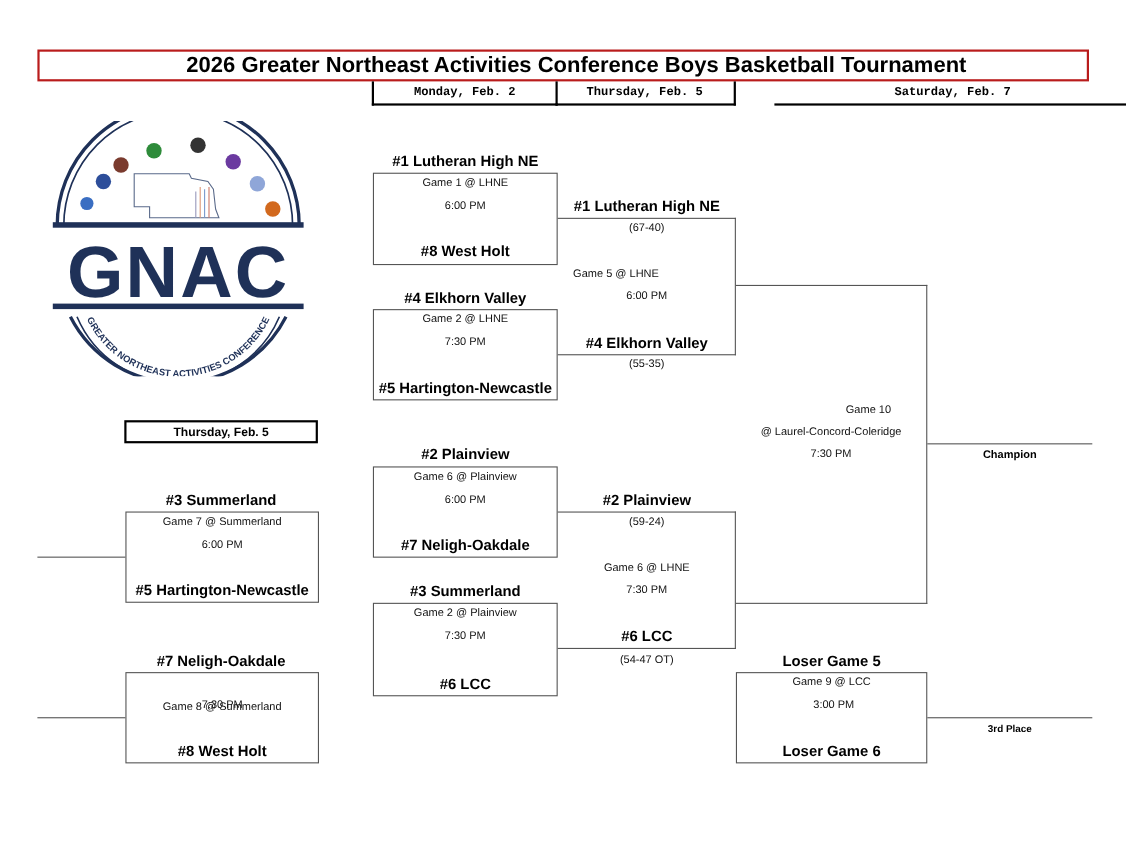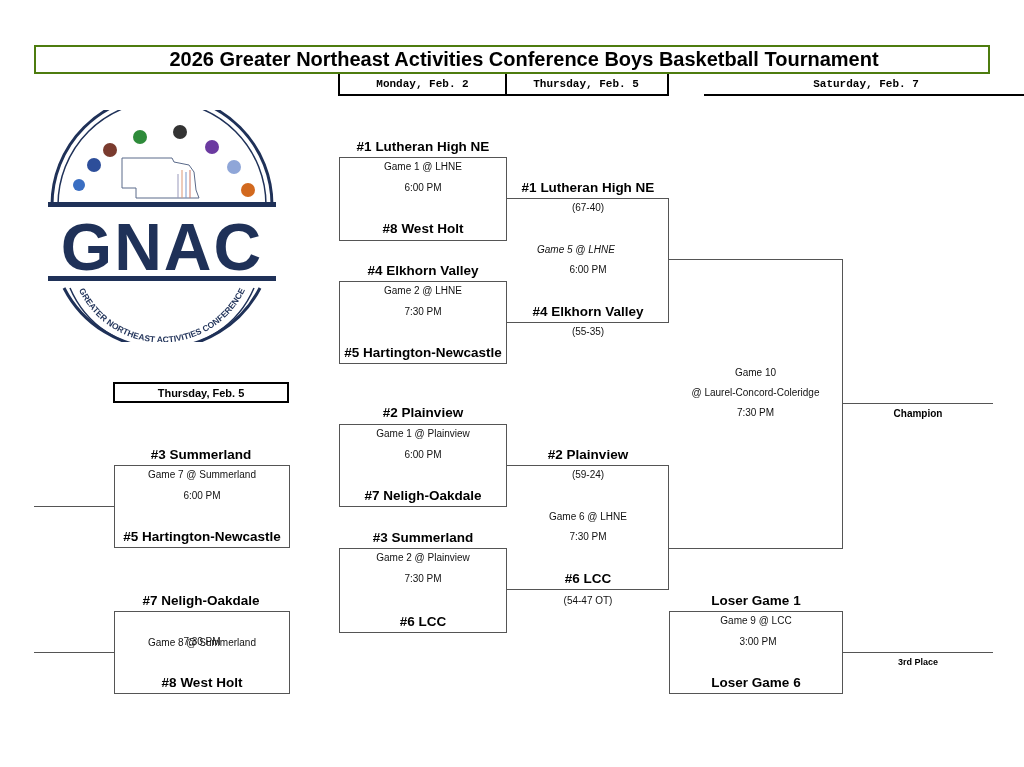--- a/index.html
+++ b/index.html
@@ -1,18 +1,18 @@
 <!DOCTYPE html>
 <html><head>
 <meta charset="utf-8">
 <style>
   html, body { margin:0; padding:0; background:#ffffff; }
   body { width:1024px; height:767px; position:relative; overflow:hidden; font-family:"Liberation Sans", sans-serif; color:#000; }
   .abs { position:absolute; }
-  .title-box { left:34px; top:45px; width:956px; height:29px; border:2px solid #4d7c0f; display:flex; align-items:center; justify-content:center; font-weight:bold; font-size:20px; box-sizing:border-box;padding-left:24px; }
+  .title-box { left:34px; top:45px; width:956px; height:29px; border:2px solid #b91c1c; display:flex; align-items:center; justify-content:center; font-weight:bold; font-size:20px; box-sizing:border-box;padding-left:24px; }
   .day-head { top:74px; height:22px; border:2px solid #000; border-top:none; display:flex; align-items:center; justify-content:center; font-weight:bold; font-size:11px; box-sizing:border-box;font-family:Liberation Mono, monospace; }
   .team { font-weight:bold; font-size:13.5px; text-align:center; white-space:nowrap; }
   .box { border:1px solid #555; box-sizing:border-box; background:#fff; }
   .small { font-size:10px; text-align:center; white-space:nowrap; color:#111; }
   .hl { height:0; border-top:1px solid #555; }
   .vl { width:0; border-left:1px solid #555; }
   .label-bold { font-weight:bold; font-size:10px; text-align:center; white-space:nowrap; }
   .side-day { left:113px; top:382px; width:176px; height:21px; border:2px solid #000; box-sizing:border-box; display:flex; align-items:center; justify-content:center; font-weight:bold; font-size:11px; }
 </style>
 </head>
@@ -61,60 +61,60 @@
 <div class="abs team" style="left:339px;top:221px;width:168px;">#8 West Holt</div>
 
 <div class="abs team" style="left:338px;top:263px;width:170px;">#4 Elkhorn Valley</div>
 <div class="abs box" style="left:339px;top:281px;width:168px;height:83px;"></div>
 <div class="abs small" style="left:339px;top:285px;width:168px;">Game 2 @ LHNE</div>
 <div class="abs small" style="left:339px;top:306px;width:168px;">7:30 PM</div>
 <div class="abs team" style="left:339px;top:345px;width:168px;">#5 Hartington-Newcastle</div>
 
 <div class="abs team" style="left:338px;top:405px;width:170px;">#2 Plainview</div>
 <div class="abs box" style="left:339px;top:424px;width:168px;height:83px;"></div>
-<div class="abs small" style="left:339px;top:428px;width:168px;">Game 1 @ Plainview</div>
+<div class="abs small" style="left:339px;top:428px;width:168px;">Game 6 @ Plainview</div>
 <div class="abs small" style="left:339px;top:449px;width:168px;">6:00 PM</div>
 <div class="abs team" style="left:339px;top:488px;width:168px;">#7 Neligh-Oakdale</div>
 
 <div class="abs team" style="left:338px;top:530px;width:170px;">#3 Summerland</div>
 <div class="abs box" style="left:339px;top:548px;width:168px;height:85px;"></div>
 <div class="abs small" style="left:339px;top:552px;width:168px;">Game 2 @ Plainview</div>
 <div class="abs small" style="left:339px;top:573px;width:168px;">7:30 PM</div>
 <div class="abs team" style="left:339px;top:614px;width:168px;">#6 LCC</div>
 
 <div class="abs team" style="left:507px;top:180px;width:162px;">#1 Lutheran High NE</div>
 <div class="abs hl" style="left:507px;top:198px;width:162px;"></div>
 <div class="abs small" style="left:507px;top:202px;width:162px;">(67-40)</div>
-<div class="abs small" style="left:495px;top:244px;width:162px;font-style:italic;">Game 5 @ LHNE</div>
+<div class="abs small" style="left:479px;top:244px;width:162px;">Game 5 @ LHNE</div>
 <div class="abs small" style="left:507px;top:264px;width:162px;">6:00 PM</div>
 <div class="abs team" style="left:507px;top:304px;width:162px;">#4 Elkhorn Valley</div>
 <div class="abs hl" style="left:507px;top:322px;width:162px;"></div>
 <div class="abs small" style="left:507px;top:326px;width:162px;">(55-35)</div>
 <div class="abs vl" style="left:668px;top:198px;height:125px;"></div>
 
 <div class="abs team" style="left:507px;top:447px;width:162px;">#2 Plainview</div>
 <div class="abs hl" style="left:507px;top:465px;width:162px;"></div>
 <div class="abs small" style="left:507px;top:469px;width:162px;">(59-24)</div>
 <div class="abs small" style="left:507px;top:511px;width:162px;">Game 6 @ LHNE</div>
 <div class="abs small" style="left:507px;top:531px;width:162px;">7:30 PM</div>
 <div class="abs team" style="left:507px;top:571px;width:162px;">#6 LCC</div>
 <div class="abs hl" style="left:507px;top:589px;width:162px;"></div>
 <div class="abs small" style="left:507px;top:595px;width:162px;">(54-47 OT)</div>
 <div class="abs vl" style="left:668px;top:465px;height:125px;"></div>
 
 <div class="abs hl" style="left:669px;top:259px;width:174px;"></div>
 <div class="abs hl" style="left:669px;top:548px;width:174px;"></div>
 <div class="abs vl" style="left:842px;top:259px;height:290px;"></div>
-<div class="abs small" style="left:669px;top:367px;width:173px;">Game 10</div>
+<div class="abs small" style="left:703px;top:367px;width:173px;">Game 10</div>
 <div class="abs small" style="left:669px;top:387px;width:173px;">@ Laurel-Concord-Coleridge</div>
 <div class="abs small" style="left:669px;top:407px;width:173px;">7:30 PM</div>
 <div class="abs hl" style="left:843px;top:403px;width:150px;"></div>
 <div class="abs label-bold" style="left:843px;top:408px;width:150px;">Champion</div>
 
-<div class="abs team" style="left:669px;top:593px;width:174px;">Loser Game 1</div>
+<div class="abs team" style="left:669px;top:593px;width:174px;">Loser Game 5</div>
 <div class="abs box" style="left:669px;top:611px;width:174px;height:83px;"></div>
 <div class="abs small" style="left:669px;top:615px;width:174px;">Game 9 @ LCC</div>
 <div class="abs small" style="left:669px;top:636px;width:178px;">3:00 PM</div>
 <div class="abs team" style="left:669px;top:675px;width:174px;">Loser Game 6</div>
 <div class="abs hl" style="left:843px;top:652px;width:150px;"></div>
 <div class="abs label-bold" style="left:843px;top:657px;width:150px;font-size:9px;">3rd Place</div>
 
 <div class="abs team" style="left:113px;top:447px;width:176px;">#3 Summerland</div>
 <div class="abs box" style="left:114px;top:465px;width:176px;height:83px;"></div>
 <div class="abs small" style="left:114px;top:469px;width:176px;">Game 7 @ Summerland</div>

